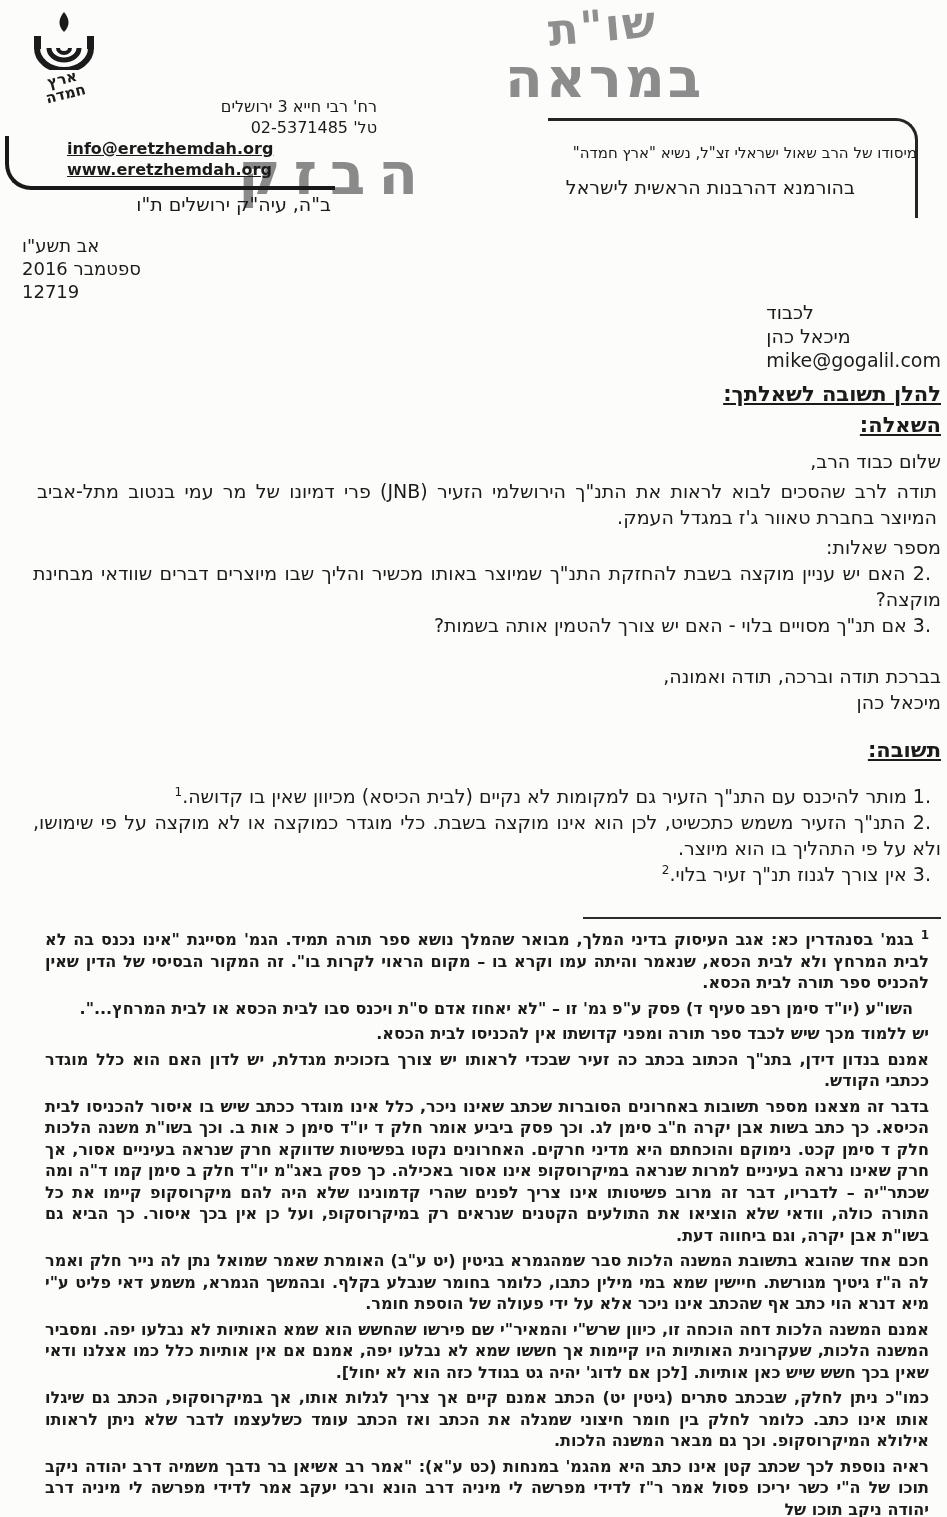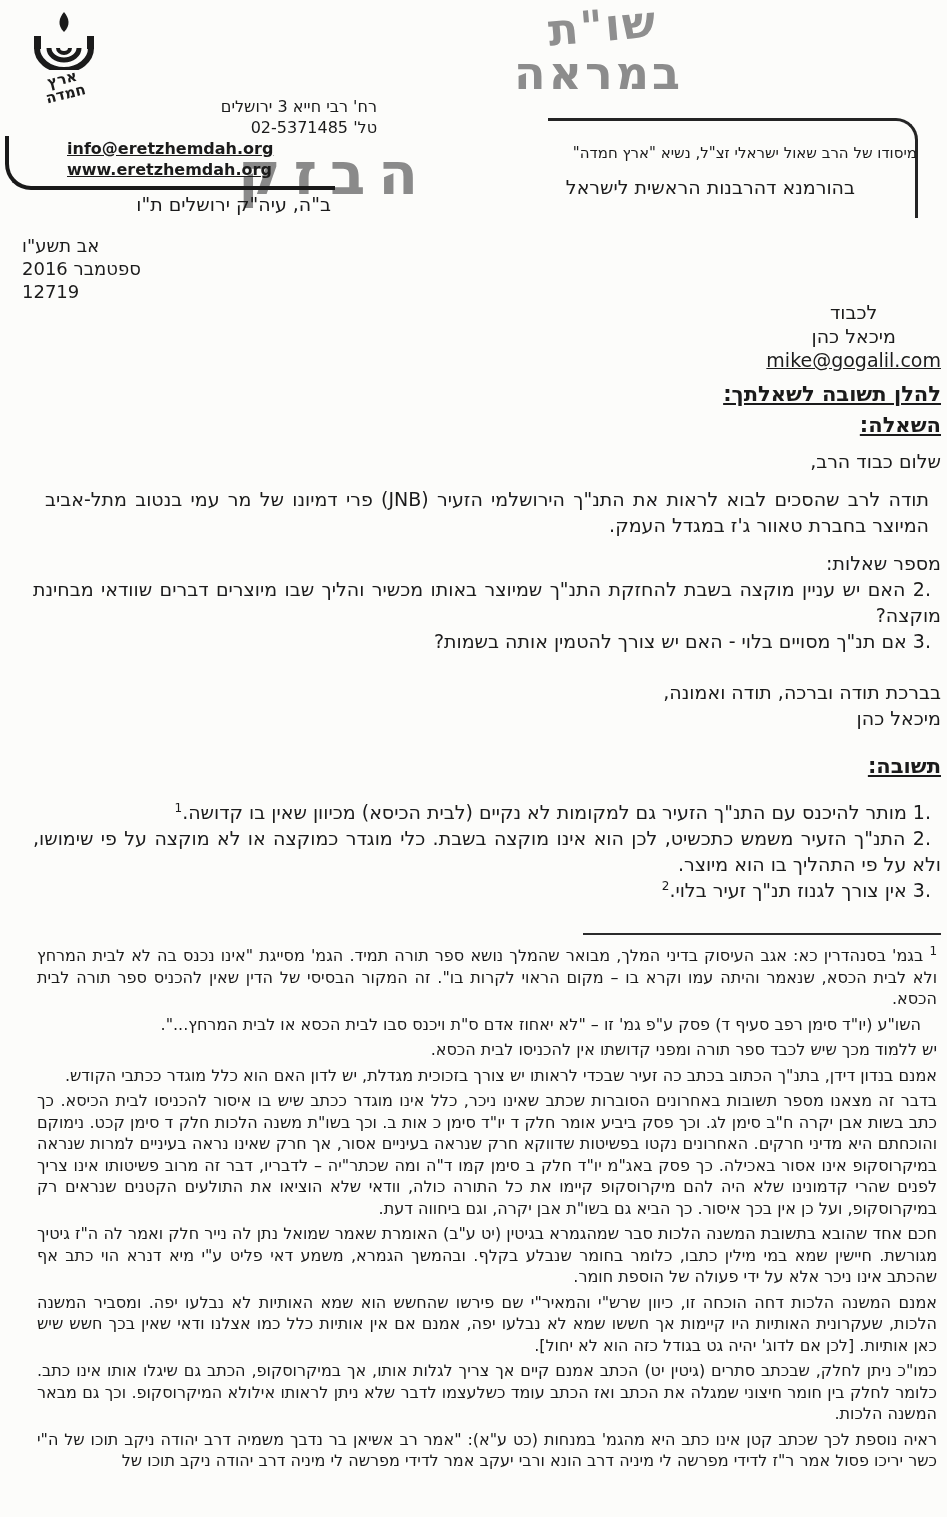--- a/index.html
+++ b/index.html
@@ -6,60 +6,60 @@
   .page {
     position:relative; width:947px; height:1517px; margin:0 auto;
     background:#fcfcfa; color:#1b1b1b; overflow:hidden;
     font-family:"DejaVu Sans", sans-serif;
   }
   
   .logo { position:absolute; left:22px; top:12px; width:84px; text-align:center; }
   .logo-caption { transform:rotate(-14deg); font-weight:bold; font-size:15px; line-height:15px; margin-top:2px; }
   .masthead-w1 { position:absolute; left:548px; top:0px; font-size:44px; font-weight:bold;
     color:#8f8f8f; transform:rotate(-5deg); letter-spacing:2px; direction:rtl; }
-  .masthead-w2 { position:absolute; left:505px; top:46px; font-size:46px; font-weight:bold;
-    color:#8c8c8c; letter-spacing:3px; direction:rtl;margin-left:9px; }
+  .masthead-w2 { position:absolute; left:505px; top:46px; font-size:55px; font-weight:bold;
+    color:#8c8c8c; letter-spacing:3px; direction:rtl; }
   .masthead-w3 { position:absolute; left:238px; top:140px; font-size:58px; font-weight:bold;
     color:#8a8a8a; letter-spacing:13px; direction:rtl; }
   .corner-line { position:absolute; left:548px; top:118px; width:367px; height:97px;
     border-top:3px solid #242424; border-right:3px solid #242424; border-top-right-radius:22px; }
   .subtitle1 { position:absolute; right:30px; top:144px; direction:rtl; white-space:nowrap;
     font-size:15px; }
   .subtitle2 { position:absolute; right:92px; top:176px; direction:rtl; white-space:nowrap;
     font-size:19px; }
   .contact { position:absolute; left:20px; top:96px; width:310px; font-size:16px; line-height:21px;margin-left:47px; }
   .contact .rtl-line { direction:rtl; text-align:right; }
   .contact .link-line { direction:ltr; text-align:left; font-weight:bold; }
   .contact .link-line span { text-decoration:underline; }
   .bracket { position:absolute; left:5px; top:136px; width:326px; height:50px;
     border-left:4px solid #191919; border-bottom:4px solid #191919; border-bottom-left-radius:26px; }
   .city { position:absolute; left:20px; top:193px; width:311px; direction:rtl; text-align:right; font-size:19px; }
   .dateblock { position:absolute; left:22px; top:234px; width:150px; direction:rtl;
     text-align:left; font-size:18px; line-height:23px; }
-  .recipient { position:absolute; right:6px; top:300px; direction:rtl; text-align:center;
+  .recipient { position:absolute; right:6px; top:300px; direction:rtl; text-align:left;
     font-size:19px; line-height:24px; }
-  .recipient .email { direction:ltr; unicode-bidi:embed; text-decoration:underline; }
+  .recipient .email { direction:ltr; unicode-bidi:embed; }
   .h-intro { position:absolute; right:6px; top:382px; direction:rtl; font-size:21px;
     font-weight:bold; text-decoration:underline; }
   .h-question { position:absolute; right:6px; top:413px; direction:rtl; font-size:21px;
     font-weight:bold; text-decoration:underline; }
   
   .content { position:absolute; left:33px; right:6px; top:448px; direction:rtl;
     text-align:justify; font-size:19px; line-height:26px; }
-  .content p { margin:12px; }
+  .content p { margin:4px; }
   .q-item, .a-item { text-indent:10px; }
   .num { direction:ltr; unicode-bidi:embed; }
   .closing { margin-top:25px; }
   .h-answer { margin-top:22px; margin-bottom:20px; font-size:21px; font-weight:bold;
     text-decoration:underline; }
   sup { font-size:12px; line-height:0; }
   .supgroup { direction:ltr; unicode-bidi:embed; }
   .fn-divider { width:358px; border-top:2px solid #2b2b2b; margin:30px 0 10px; }
   .footnotes { font-size:16px; line-height:21.5px; text-align:justify; }
-  .footnotes p { margin:0 4px 4px; }
+  .footnotes p { margin:0 12px 4px;font-weight:bold; }
   .footnotes .indent { text-indent:16px; }
   
   .logo svg { display:block; margin:0 auto; }
 </style>
 </head>
 <body>
 
 <div class="page">
 
   <div class="logo">

